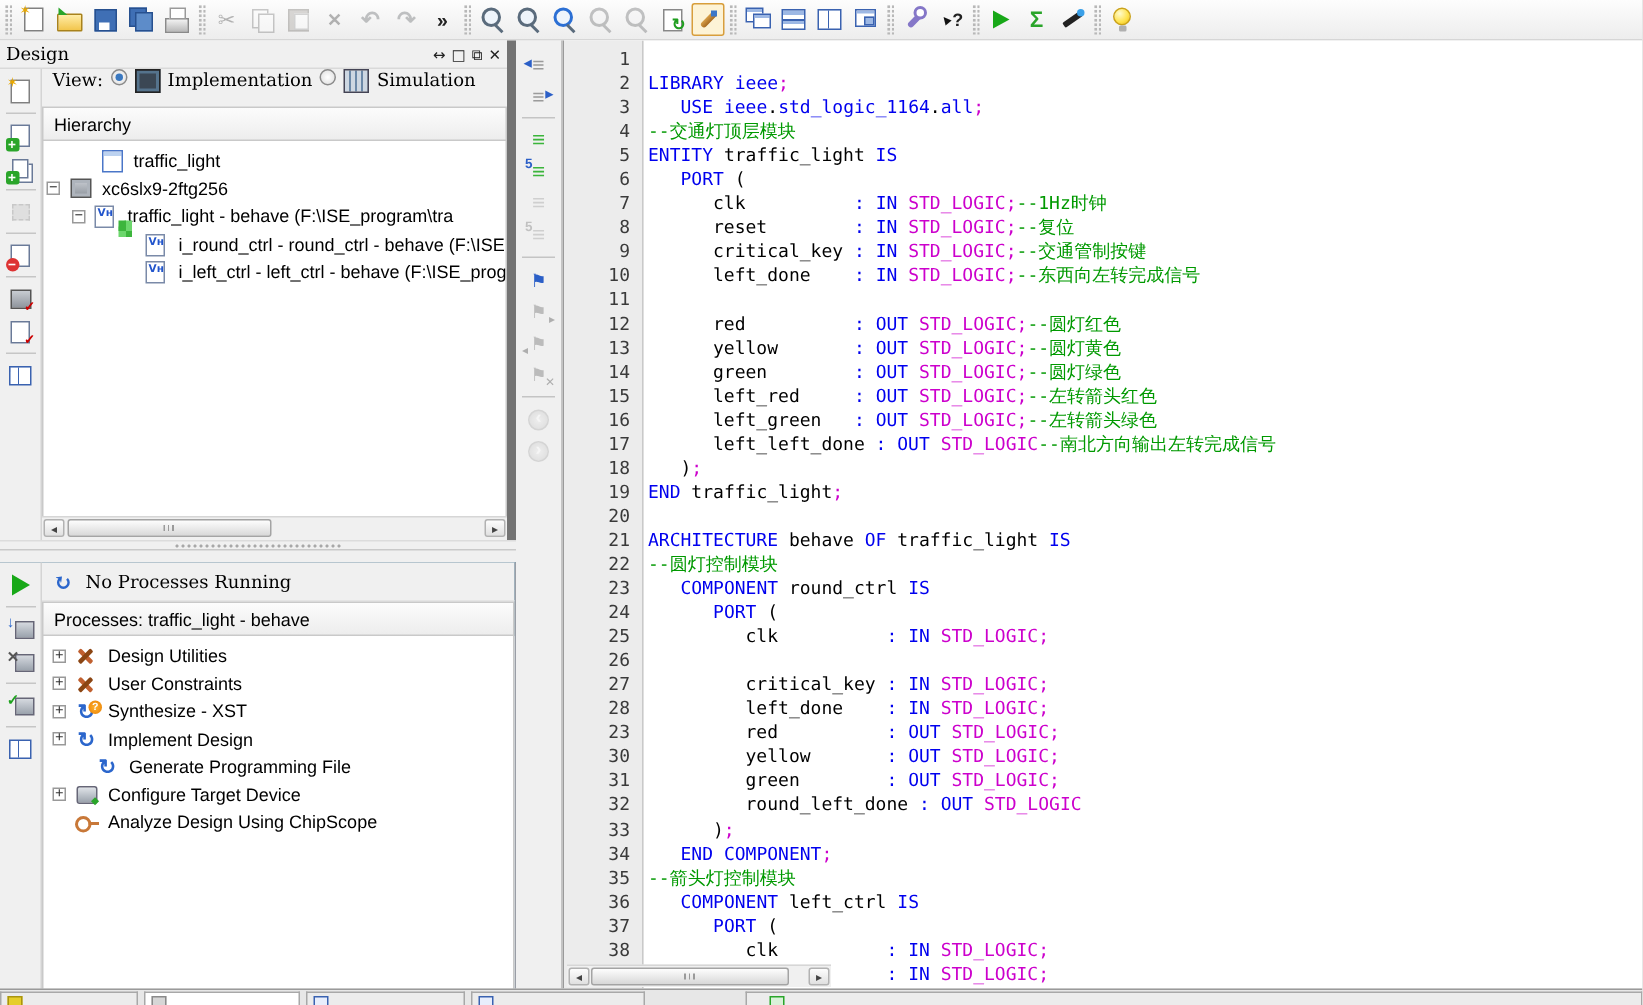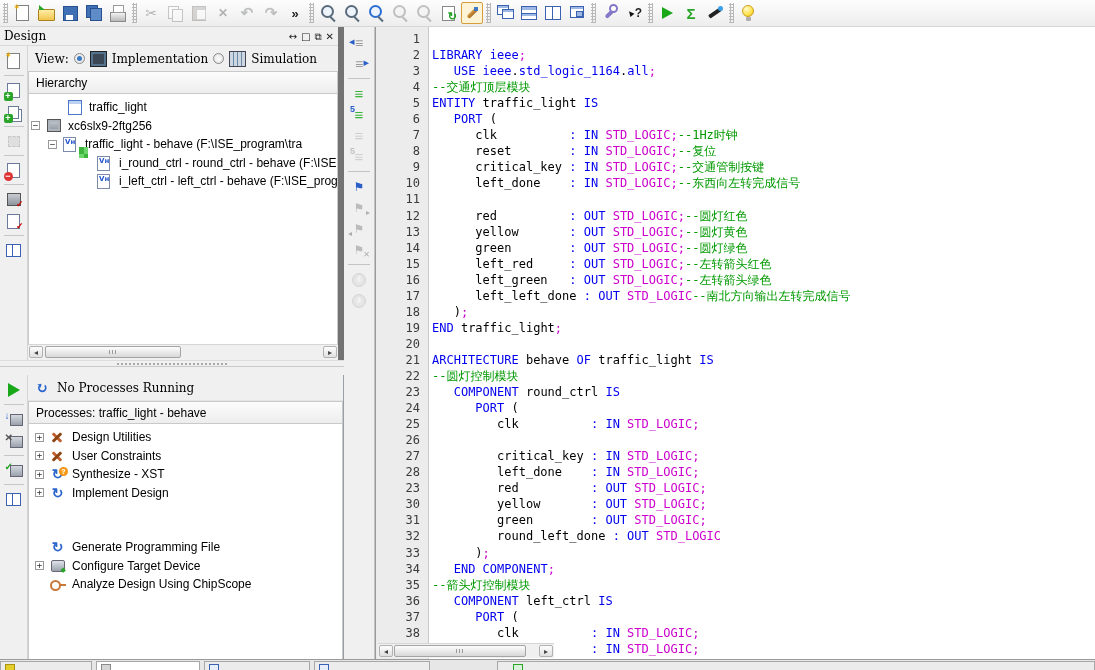--- a/index.html
+++ b/index.html
@@ -57,21 +57,21 @@
   #design-panel{position:absolute;left:0;top:27px;width:344px;height:333px;display:flex;flex-direction:column;border-right:6px solid #737373;box-sizing:border-box;background:#f0f0f0}
   .panel-title{height:18px;display:flex;align-items:center;padding:0 4px;font:12px "DejaVu Serif",serif;background:#f0f0f0;border-bottom:1px solid #d9d9d9;flex:none}
   .panel-title .t{flex:1;color:#000}
   .wb{width:14px;height:13px;text-align:center;line-height:12px;font-size:10px;color:#222;margin-left:4px;font-family:"DejaVu Sans",sans-serif}
   .wb-dock::before{content:"↔"} .wb-maximize::before{content:"□"} .wb-float::before{content:"⧉"} .wb-close::before{content:"✕"}
   .panel-body{flex:1;display:flex;min-height:0}
   .side-strip{width:28px;background:#f0f0f0;border-right:1px solid #d4d4d4;display:flex;flex-direction:column;align-items:center;padding-top:4px;box-sizing:border-box;flex:none}
   .strip-sep{width:20px;height:1px;background:#c6c6c6;margin:3px 0;flex:none}
   .sicon{width:20px;height:20px;position:relative;margin:1px 0;display:flex;align-items:center;justify-content:center;flex:none}
   .panel-main{flex:1;display:flex;flex-direction:column;min-width:0;background:#f0f0f0}
-  .view-row{height:25px;display:flex;align-items:center;gap:5px;padding:0 7px;font:12px "DejaVu Serif",serif;flex:none}
+  .view-row{height:25px;display:flex;gap:5px;padding:0 7px;font:12px "DejaVu Serif",serif;flex:none}
   .radio{width:11px;height:11px;border-radius:50%;border:1px solid #8a8a8a;background:radial-gradient(#fff,#dcdcdc);box-sizing:border-box;flex:none}
   .radio.checked::after{content:"";width:5px;height:5px;border-radius:50%;background:#3a78c0;display:block;margin:2px}
   .vicon{width:15px;height:14px;position:relative;flex:none}
   .v-impl{background:#3b4754;border:1px solid #222;box-shadow:inset 0 0 0 2px #55738c}
   .v-sim{background:repeating-linear-gradient(90deg,#cdd7e2 0 3px,#6c89a8 3px 4px);border:1px solid #445}
   .tree-header{height:21px;background:linear-gradient(#fcfcfc,#ededed);border:1px solid #c9c9c9;display:flex;align-items:center;padding:0 7px;font:12px "Liberation Sans",sans-serif;color:#000;flex:none}
   .tree{flex:1;background:#fff;border-left:1px solid #c9c9c9;border-right:1px solid #c9c9c9;overflow:hidden;position:relative;padding-top:4px;min-height:0}
   .trow{height:18.5px;display:flex;align-items:center;font:12px "Liberation Sans",sans-serif;white-space:nowrap}
   .exp{width:9px;height:9px;border:1px solid #999;background:#fff;font:9px/7px "DejaVu Sans Mono",monospace;text-align:center;color:#333;flex:none;margin-right:5px;box-sizing:border-box}
   .expsp{width:14px;flex:none}
@@ -311,21 +311,21 @@
           <div class="trow" style="padding-left: 6px;">
             <span class="exp">+</span>
             <span class="ticon p-process-question"></span>
             <span class="tlabel">Synthesize - XST</span>
           </div>
           <div class="trow" style="padding-left: 6px;">
             <span class="exp">+</span>
             <span class="ticon p-process"></span>
             <span class="tlabel">Implement Design</span>
           </div>
-          <div class="trow" style="padding-left: 6px; margin-top: 36px;">
+          <div class="trow" style="padding-left: 20px;">
             <span class="expsp"></span>
             <span class="ticon p-process"></span>
             <span class="tlabel">Generate Programming File</span>
           </div>
           <div class="trow" style="padding-left: 6px;">
             <span class="exp">+</span>
             <span class="ticon p-device"></span>
             <span class="tlabel">Configure Target Device</span>
           </div>
           <div class="trow" style="padding-left: 6px;">

